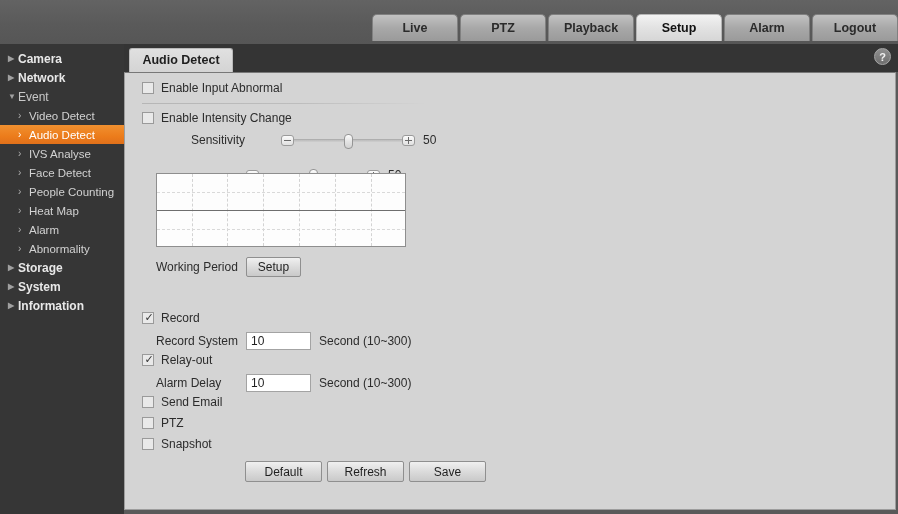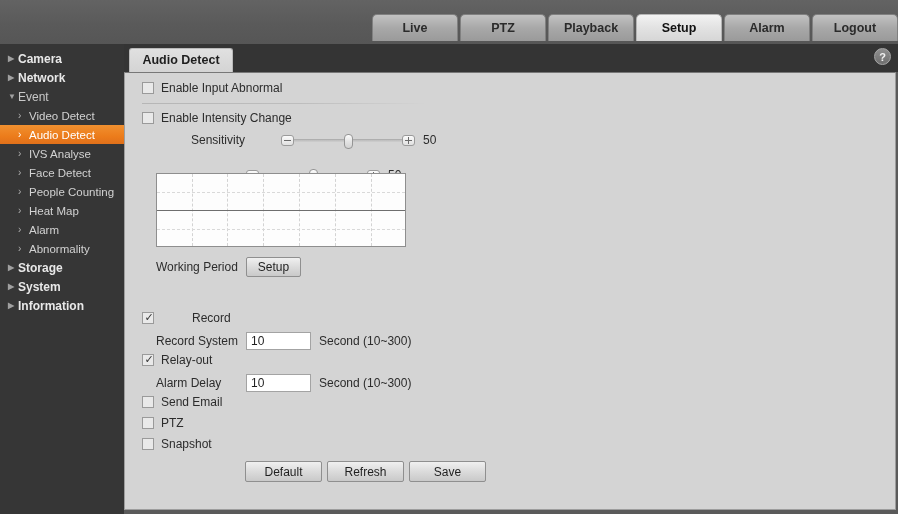--- a/index.html
+++ b/index.html
@@ -458,21 +458,21 @@
     <div class="hline-solid" style="top:36px;"></div>
     <div class="hline-dash" style="top:55px;"></div>
   </div>
 
   <div class="row" style="left:31px; top:184px;">
     <span class="fld-label" style="width:90px;">Working Period</span>
     <button class="btn setup">Setup</button>
   </div>
 
 
-  <div class="row" style="left:17px; top:238px;gap:31px;">
+  <div class="row" style="left:17px; top:238px;">
     <span class="cb checked"></span>
     <span class="cb-label">Record</span>
   </div>
 
   <div class="row" style="left:31px; top:259px;">
     <span class="fld-label" style="width:90px;">Record System</span>
     <input class="tinput" style="width: 65px;" value="10">
     <span class="unit">Second (10~300)</span>
   </div>
 

